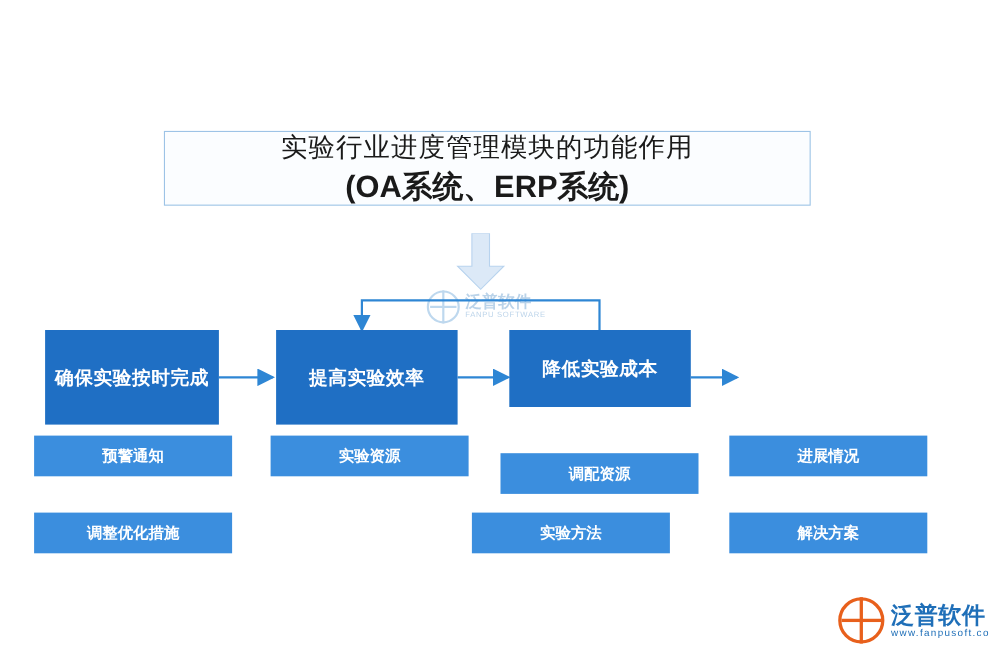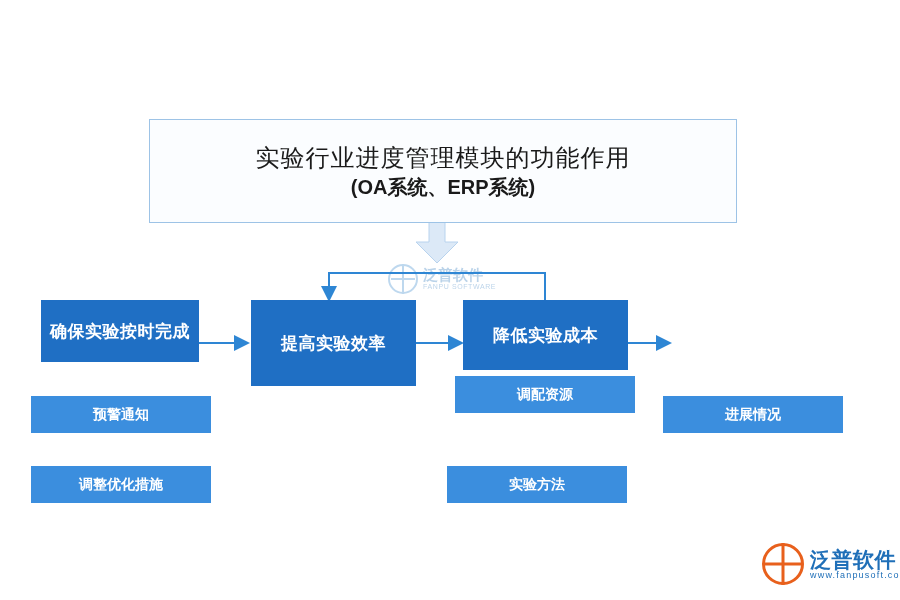--- a/index.html
+++ b/index.html
@@ -20,38 +20,38 @@
     width: 900px;
     height: 600px;
   }
 
   
   .title-box {
     position: absolute;
     left: 149px;
     top: 119px;
     width: 588px;
-    height: 104px;
+    height: 68px;
     border: 1px solid #9dc3e6;
     background: #fbfdff;
     box-sizing: border-box;
     display: flex;
     flex-direction: column;
     align-items: center;
     justify-content: center;
     z-index: 5;
   }
   .title-line1 {
     font-size: 24px;
     color: #1a1a1a;
     letter-spacing: 1px;
     line-height: 1.25;
   }
   .title-line2 {
-    font-size: 20px;
+    font-size: 28px;
     color: #1a1a1a;
     font-weight: bold;
     line-height: 1.25;
     margin-top: 2px;
   }
 
   
   .big-arrow {
     position: absolute;
     left: 414px;
@@ -244,45 +244,51 @@
 
     <polyline points="545,300 545,273 329,273 329,300" fill="none" stroke="#2e86d4" stroke-width="2" marker-end="url(#ah)"></polyline>
 
     <line x1="199" y1="343" x2="248" y2="343" stroke="#2e86d4" stroke-width="2" marker-end="url(#ah)"></line>
 
     <line x1="416" y1="343" x2="462" y2="343" stroke="#2e86d4" stroke-width="2" marker-end="url(#ah)"></line>
 
     <line x1="628" y1="343" x2="670" y2="343" stroke="#2e86d4" stroke-width="2" marker-end="url(#ah)"></line>
   </svg>
 
-  <div class="main-box" style="left:41px;  top:300px; width:158px; height:62px;">
+  <div class="main-box" style="left:41px;  top:300px; width:158px; height:86px;">
     <span>确保实验按时完成</span>
   </div>
   <div class="main-box" style="left:251px; top:300px; width:165px; height:86px;justify-content:center;">
     <span>提高实验效率</span>
   </div>
   <div class="main-box" style="left:463px; top:300px; width:165px; height:70px;">
     <span>降低实验成本</span>
   </div>
 
   <div class="sub-box" style="left:31px;  top:396px; width:180px; height:37px;text-align:center;">
     <span>预警通知</span>
   </div>
-  <div class="sub-box" style="left:455px; top:376px; width:180px; height:37px;">
+  <div class="sub-box" style="left:246px; top:396px; width:180px; height:37px;">
+    <span>实验资源</span>
+  </div>
+  <div class="sub-box" style="left:455px; top:412px; width:180px; height:37px;">
     <span>调配资源</span>
   </div>
   <div class="sub-box" style="left:663px; top:396px; width:180px; height:37px;">
     <span>进展情况</span>
   </div>
 
   <div class="sub-box" style="left:31px;  top:466px; width:180px; height:37px;">
     <span>调整优化措施</span>
   </div>
-  <div class="sub-box" style="left:447px; top:466px; width:180px; height:37px;">
+  <div class="sub-box" style="left:429px; top:466px; width:180px; height:37px;">
     <span>实验方法</span>
+  </div>
+  <div class="sub-box" style="left:663px; top:466px; width:180px; height:37px;">
+    <span>解决方案</span>
   </div>
 
   <div class="logo-br">
     <div class="logo-globe"></div>
     <div class="logo-text">
       <span class="logo-cn">泛普软件</span>
       <span class="logo-en">www.fanpusoft.com</span>
     </div>
   </div>
 

